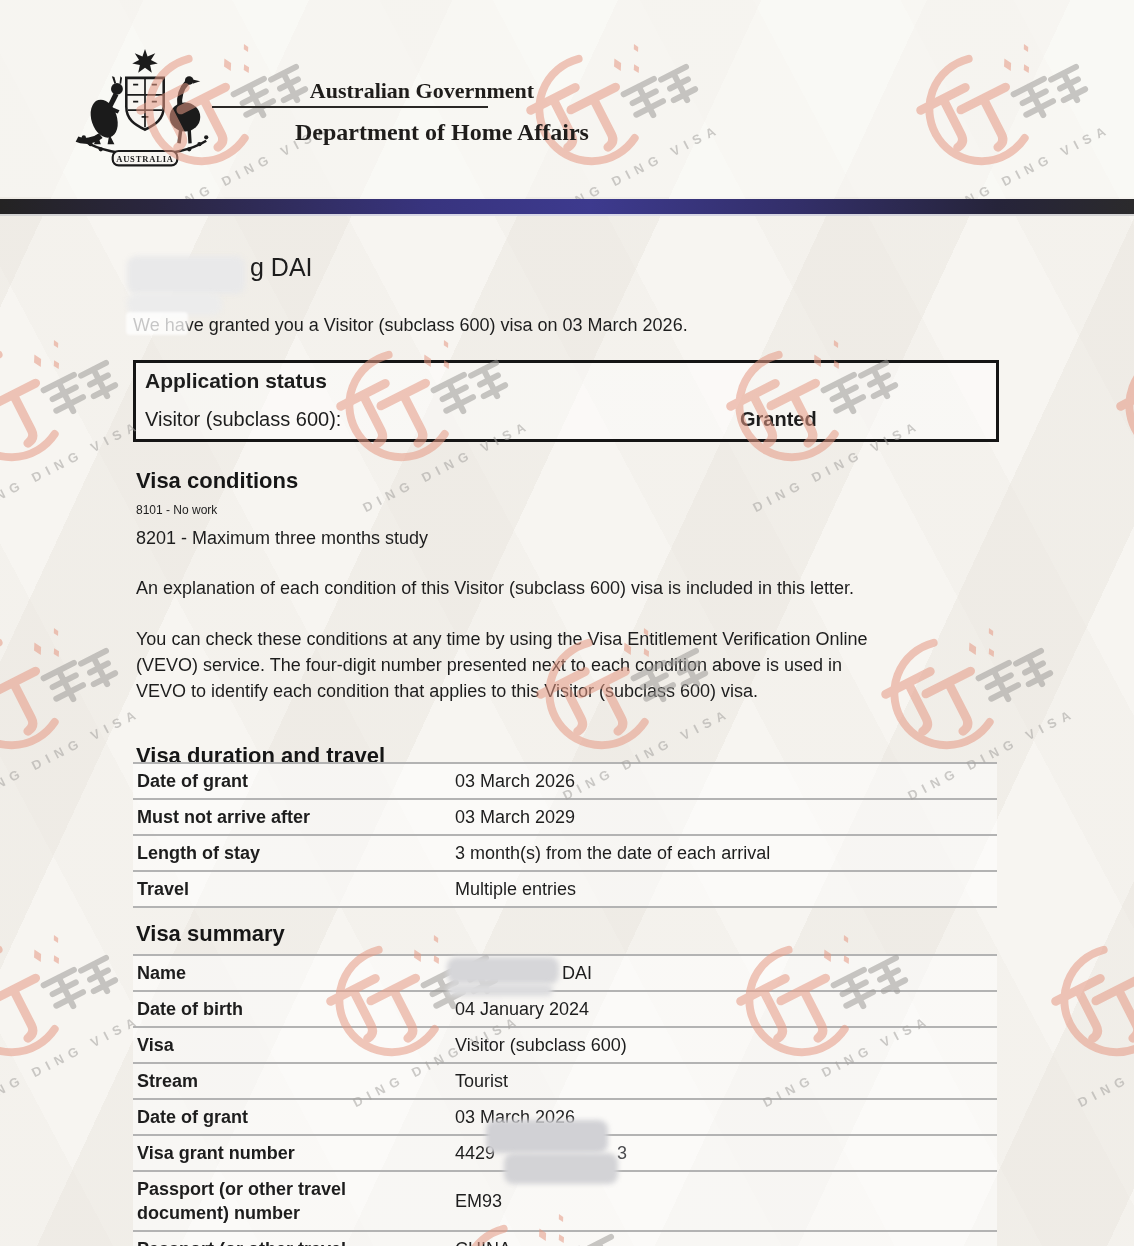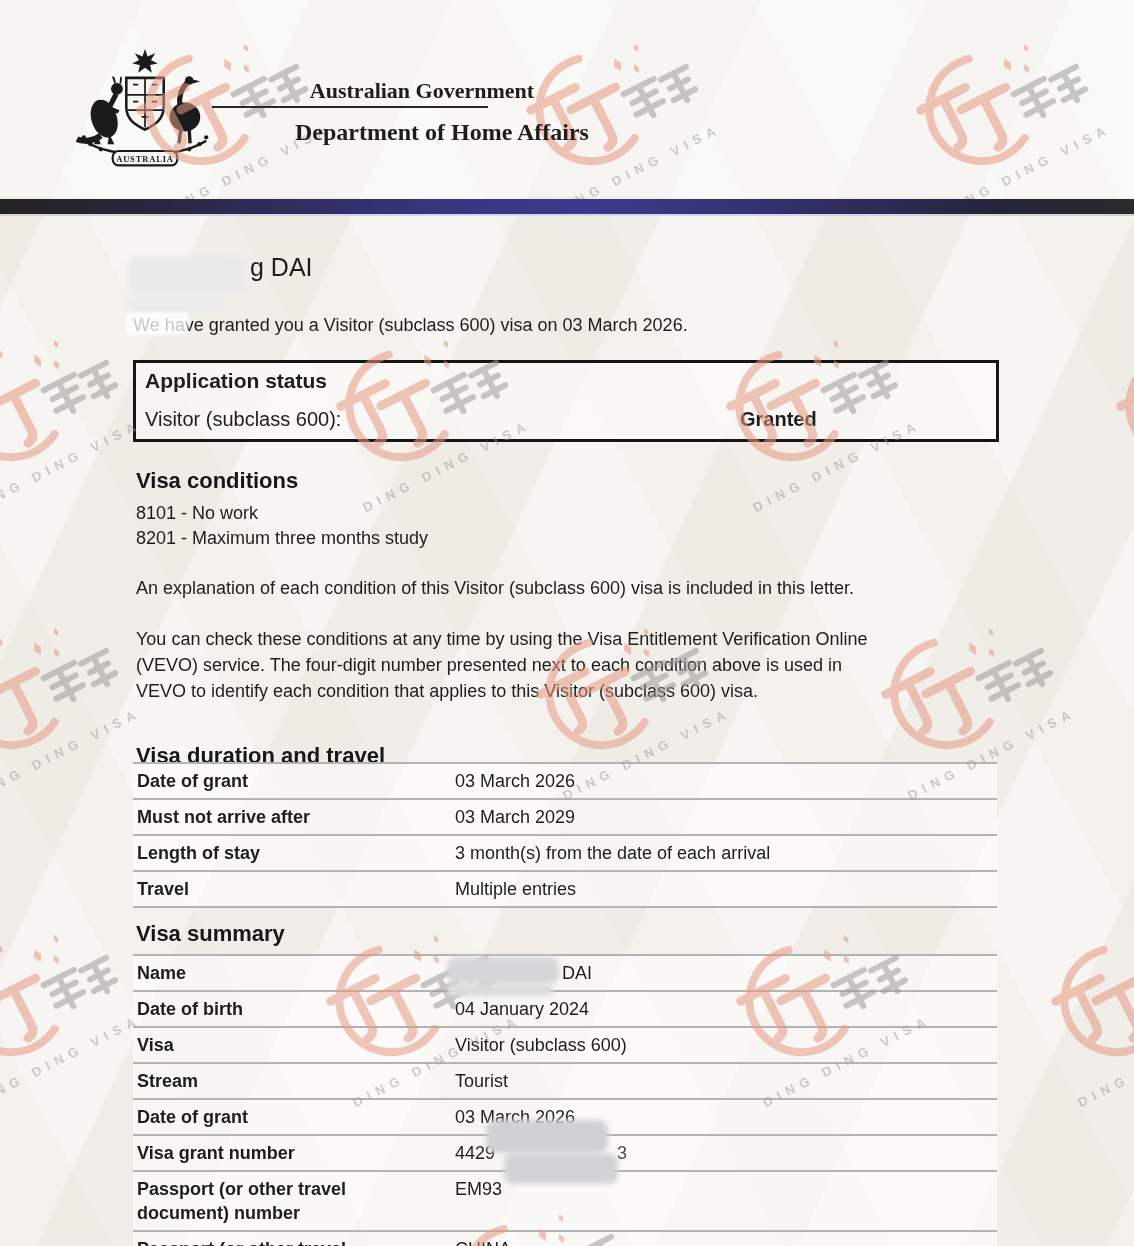--- a/index.html
+++ b/index.html
@@ -32,32 +32,32 @@
 
   
   .status-box{left:133px;top:360px;width:860px;height:76px;border:3px solid #151515;background:rgba(255,255,255,0.45);}
   .status-title{left:145px;top:369px;font-size:21px;font-weight:bold;}
   .status-item{left:145px;top:408px;font-size:20px;}
   .status-value{left:740px;top:408px;font-size:20px;font-weight:bold;}
 
   
   .h2{font-size:22px;font-weight:bold;color:#161616;}
   .cond-head{left:136px;top:468px;}
-  .cond-1{left:136px;top:503px;font-size:18px;}
+  .cond-1{left:136px;top:503px;font-size:12px;}
   .cond-2{left:136px;top:528px;font-size:18px;}
   .expl{left:136px;top:578px;width:880px;font-size:18px;}
   .vevo{left:136px;top:626px;width:880px;font-size:18px;line-height:26px;white-space:pre-line;}
 
   
   .dur-head{left:136px;top:727px;margin-top:16px;}
   .sum-head{left:136px;top:921px;}
   .vtable{left:133px;width:864px;border-top:2px solid #b3b3b3;}
   .dur-table{top:762px;}
   .sum-table{top:954px;}
-  .trow{display:flex;border-bottom:2px solid #b3b3b3;background:rgba(255,255,255,0.5);padding:5px 4px 5px 4px;min-height:22px;}
+  .trow{display:flex;border-bottom:2px solid #b3b3b3;background:rgba(255,255,255,0.5);padding:5px 4px 5px 4px;min-height:22px;align-items:center;}
   .trow.last{border-bottom:none;}
   .tlabel{width:318px;font-weight:bold;font-size:18px;line-height:24px;}
   .tvalue{flex:1;font-size:18px;line-height:24px;}
   .val-shift-name{margin-left:107px;}
   .suffix-faint{margin-left:122px;color:#4a4a4e;}
 
   
   .blur{border-radius:9px;filter:blur(2.5px);z-index:12;}
   .b-name1{left:127px;top:256px;width:118px;height:38px;background:#e9e9ea;}
   .b-name2{left:127px;top:293px;width:95px;height:22px;background:#ececec;}

